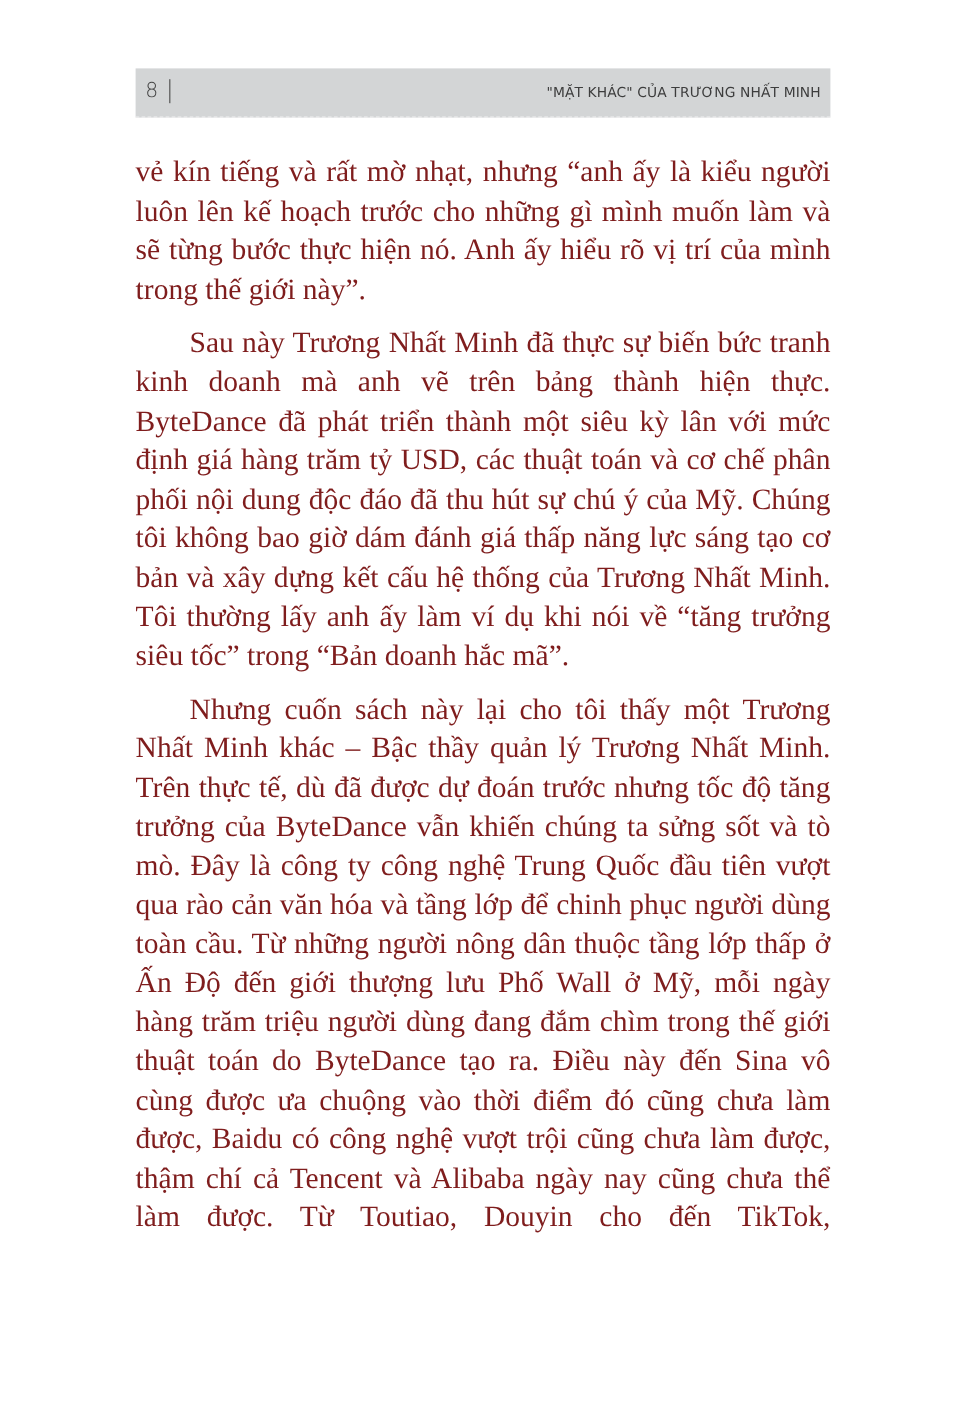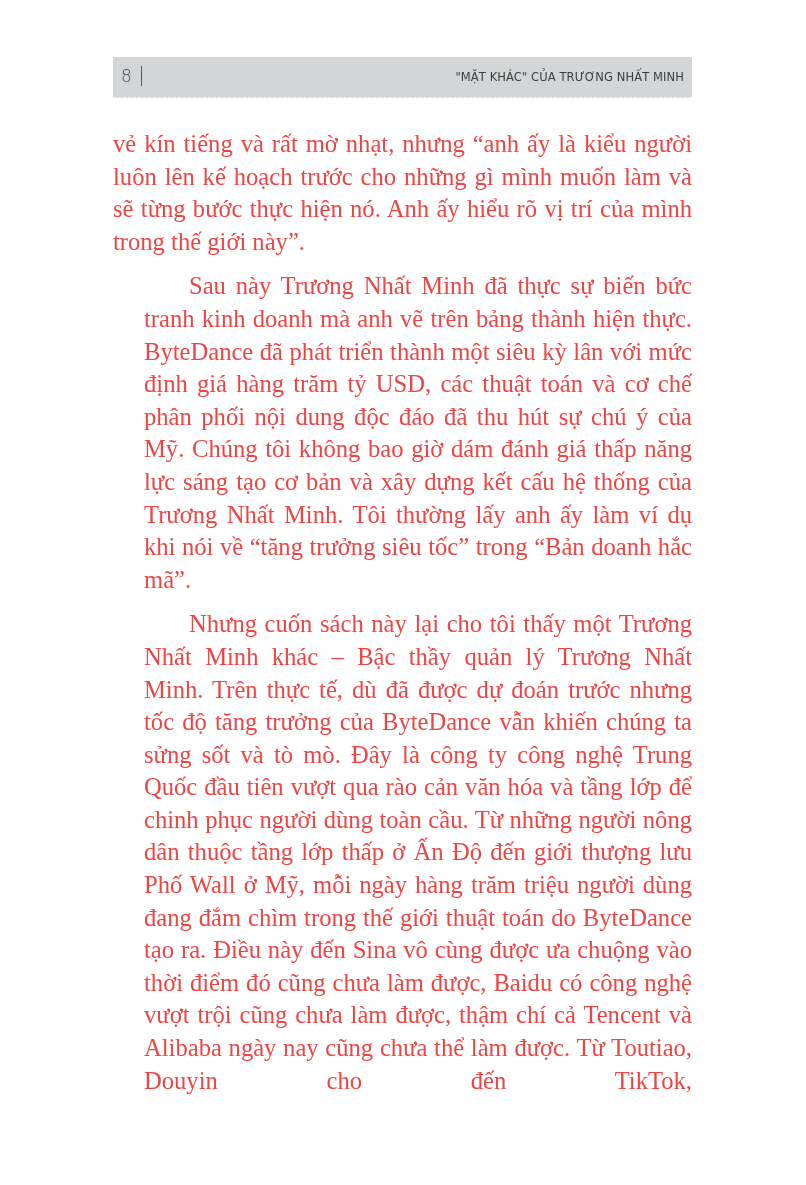--- a/index.html
+++ b/index.html
@@ -50,30 +50,29 @@
       color: #3d3d3d;
     }
     .body-text {
       position: absolute;
       left: 113px;
       top: 128px;
       width: 579px;
       font-family: "Liberation Serif", "DejaVu Serif", serif;
       font-size: 24.6px;
       line-height: 32.6px;
-      color: #ef4444;
+      color: #7f1d1d;
     }
     .body-text p {
       margin: 0 0 12px 0;
       text-align: justify;
       text-align-last: left;
     }
     .body-text p.indent {
       text-indent: 45px;
-      margin-left: 31px;
     }
     .body-text p.cont-last {
       text-align-last: justify;
     }
   </style>
 </head>
 <body>
 
 <div class="running-header">
   <span class="page-number">8</span>

